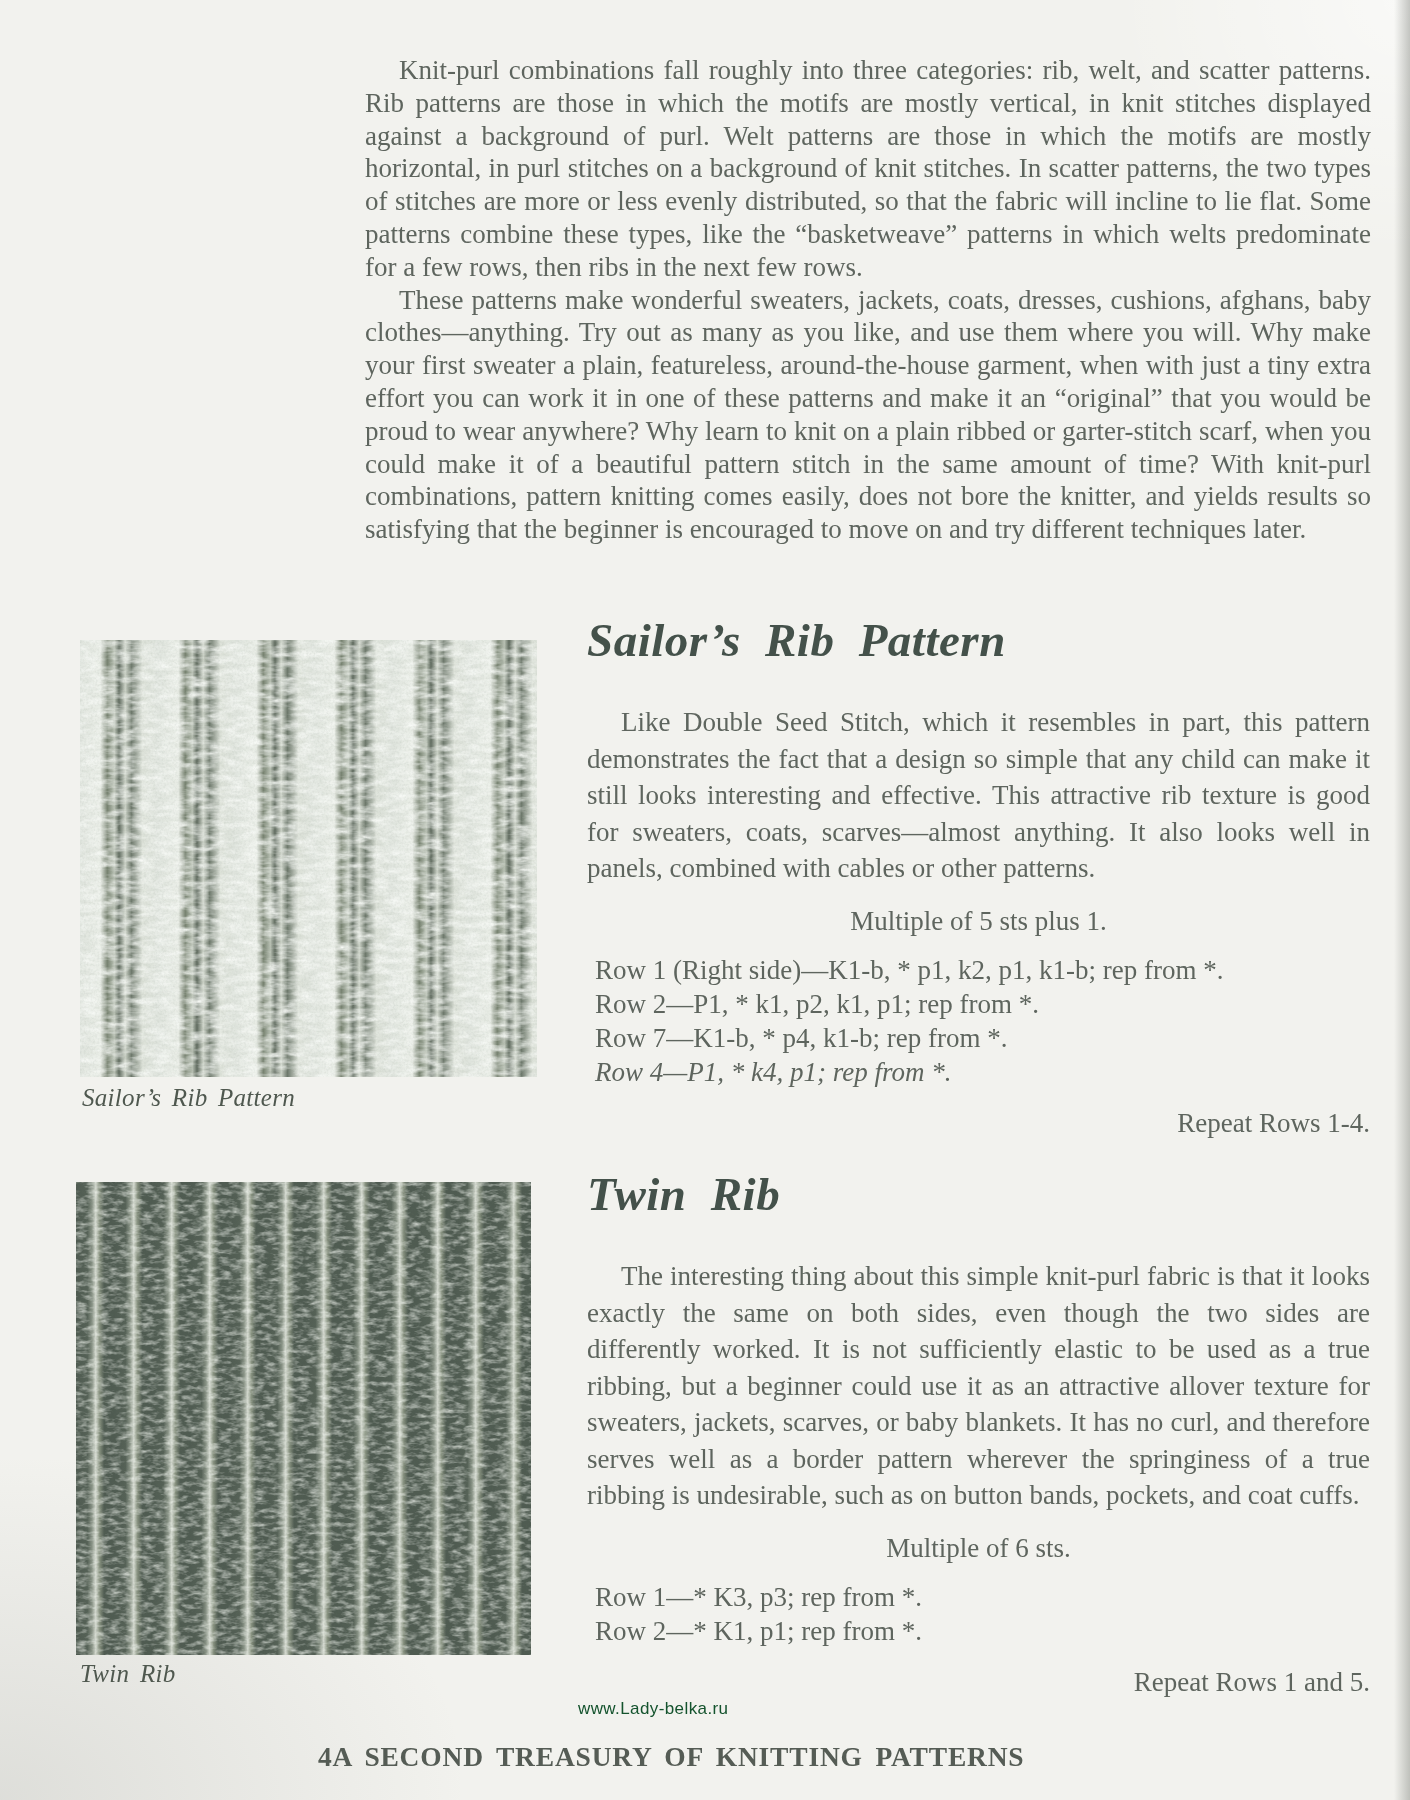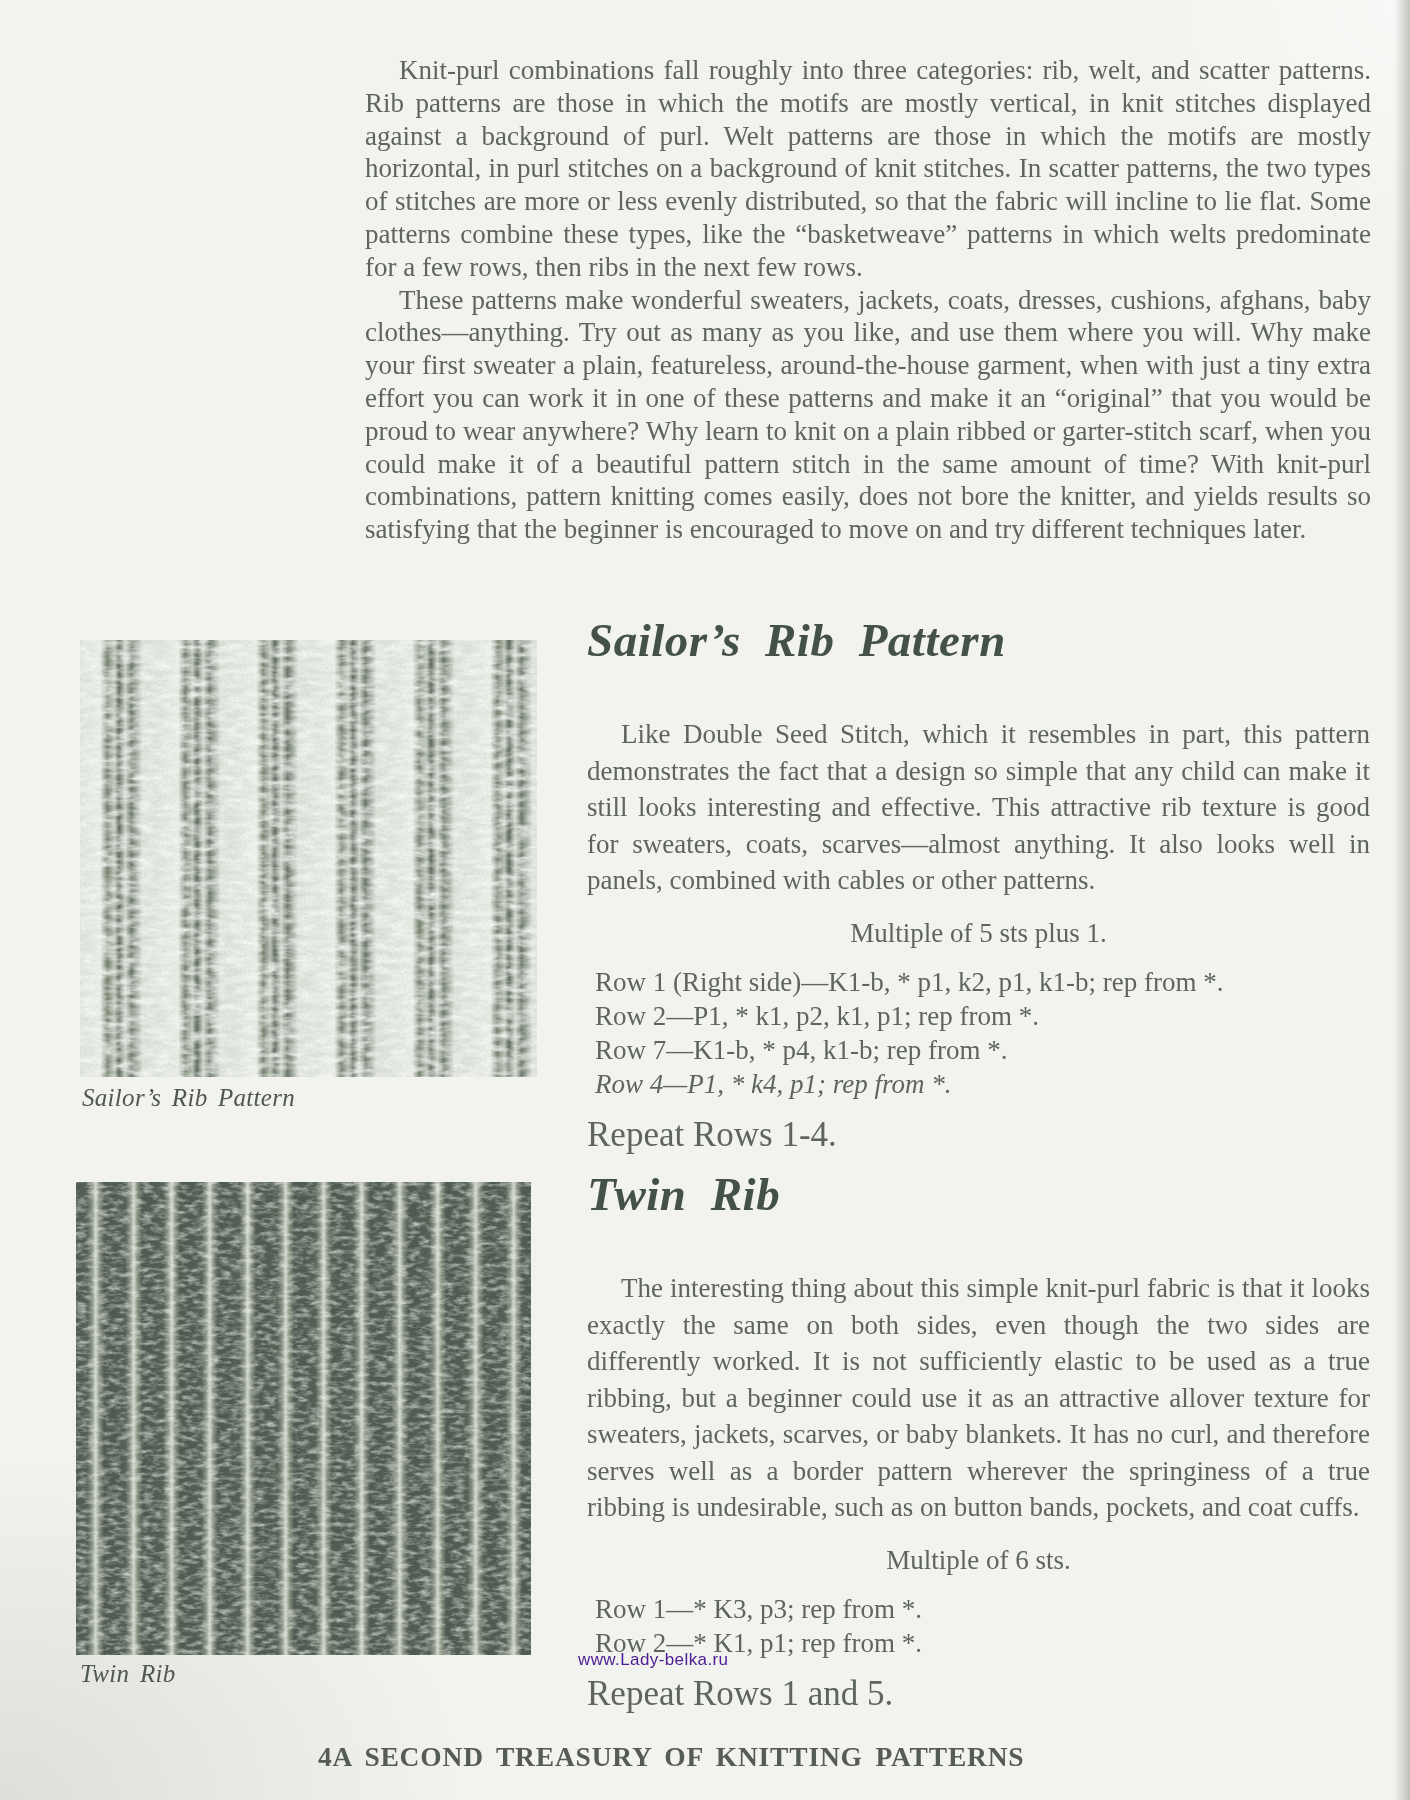--- a/index.html
+++ b/index.html
@@ -30,29 +30,29 @@
   #caption1{left:82px;top:1084px;}
   #caption2{left:80px;top:1660px;}
 
   .pattern-section{position:absolute;left:587px;width:783px;color:#5e655e;}
   #section1{top:612px;}
   #section2{top:1166px;}
   .pattern-section h2{
     margin:0;font-size:47px;line-height:56px;font-weight:bold;font-style:italic;
     color:#44514a;letter-spacing:0.5px;word-spacing:12px;}
   .pattern-section .sec-body{
-    margin:48px 0 0 0;font-size:27px;line-height:36.5px;text-align:justify;text-indent:34px;color:#5e655e;}
+    margin:36px 0 0 0;font-size:27px;line-height:36.5px;text-align:justify;text-indent:34px;color:#5e655e;}
   .multiple{margin-top:16px;font-size:27px;line-height:37px;text-align:center;}
   .rows{margin-top:13px;font-size:27px;line-height:34px;margin-left:8px;}
   .row-line{white-space:nowrap;}
   .row-line.italic{font-style:italic;}
-  .repeat{margin-top:17px;font-size:35px;line-height:34px;text-align:left;}
+  .repeat{margin-top:17px;font-size:27px;line-height:34px;text-align:right;}
 
-  .watermark{position:absolute;left:578px;top:1650px;
-    font-family:"Liberation Sans",sans-serif;font-size:17px;letter-spacing:0.4px;color:#4c1d95;}
+  .watermark{position:absolute;left:578px;top:1699px;
+    font-family:"Liberation Sans",sans-serif;font-size:17px;letter-spacing:0.4px;color:#14532d;}
 
   .footer{position:absolute;left:318px;top:1741px;font-size:27.5px;font-weight:bold;
     color:#555c55;letter-spacing:0.8px;white-space:nowrap;}
   .footer .book-title{word-spacing:5px;}
 </style>
 </head>
 <body>
 
 <div class="page">
 

